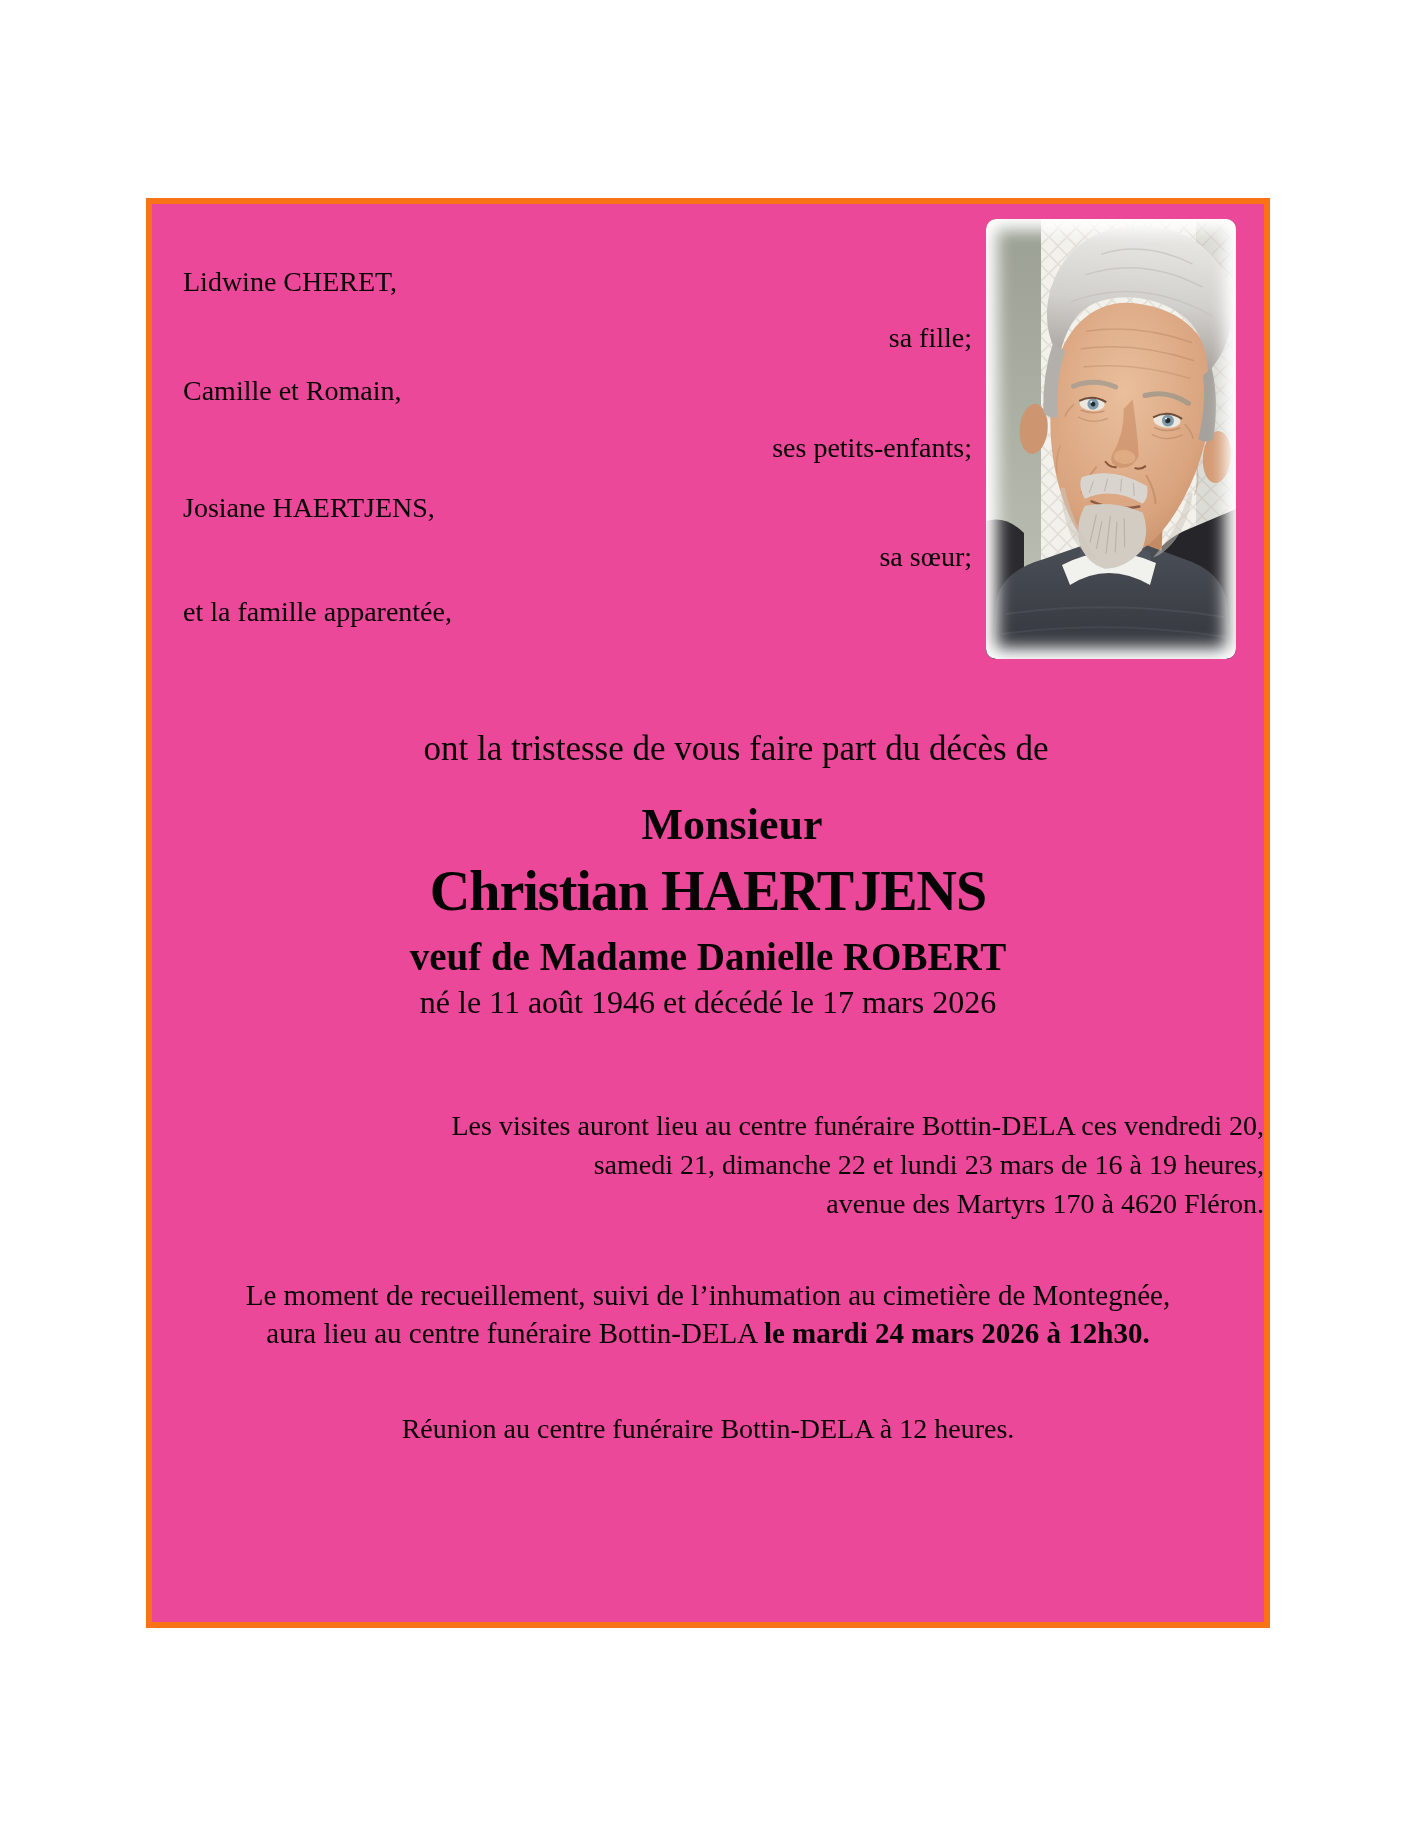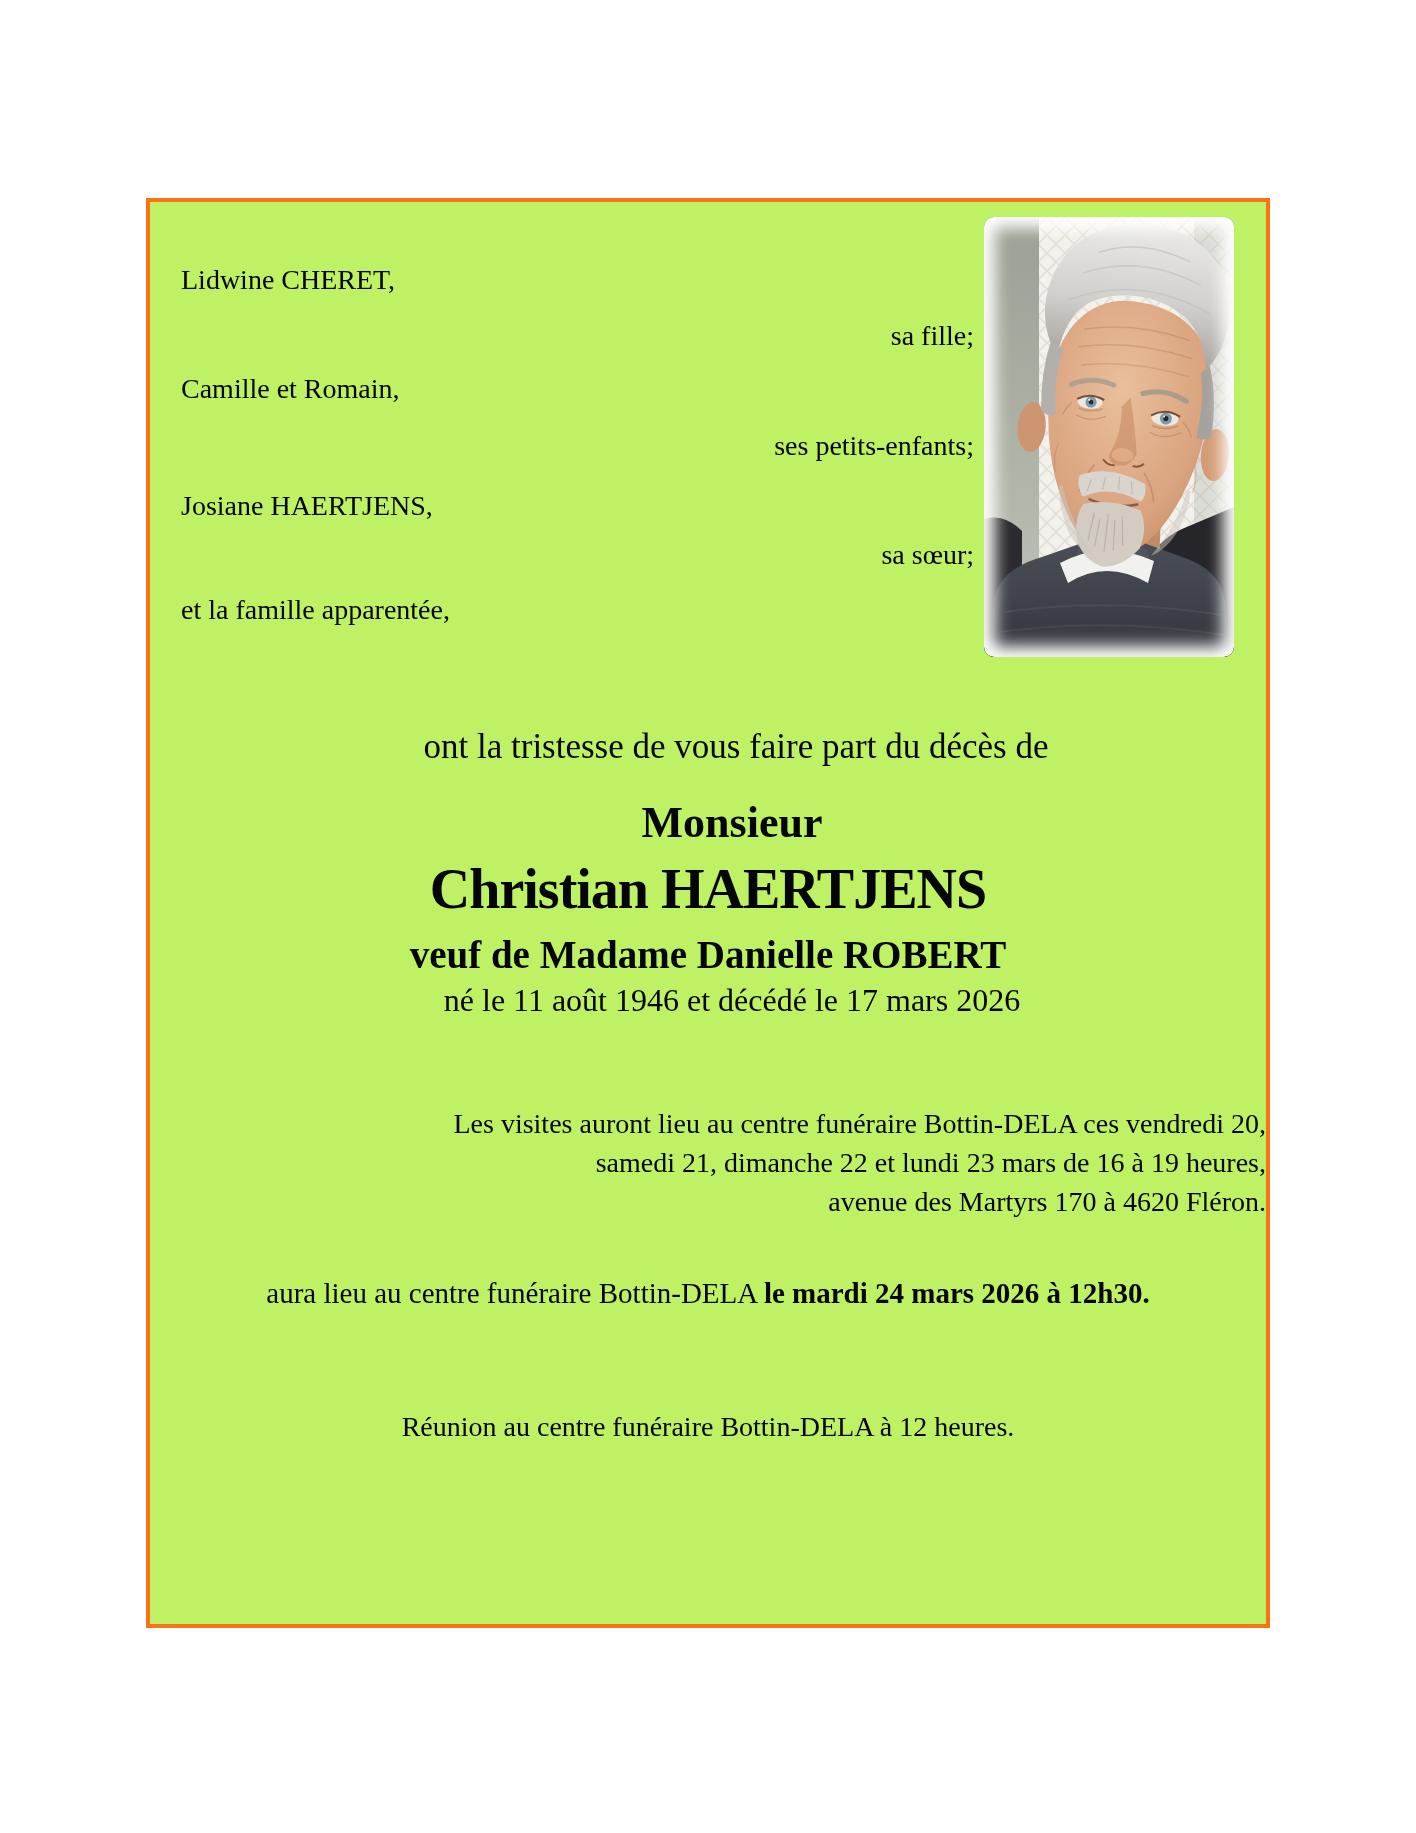--- a/index.html
+++ b/index.html
@@ -3,21 +3,21 @@
 <meta charset="utf-8">
 <style>
   html,body{margin:0;padding:0;}
   body{
     width:1416px;height:1833px;position:relative;background:#ffffff;
     font-family:"Liberation Serif","DejaVu Serif",serif;color:#050505;
     overflow:hidden;
   }
   .sheet{
     position:absolute;left:146px;top:198px;width:1124px;height:1430px;
-    border:4px solid #f97316;box-sizing:border-box;background:#bef264;
+    border:6px solid #f97316;box-sizing:border-box;background:#ec4899;
   }
   
   .name-line{position:absolute;left:31px;font-size:28px;white-space:nowrap;}
   .relation-line{position:absolute;right:292px;font-size:28px;white-space:nowrap;text-align:right;}
   .t-lidwine{top:62px;} .t-fille{top:118px;} .t-camille{top:171px;}
   .t-petits{top:228px;} .t-josiane{top:288px;} .t-soeur{top:337px;} .t-famille{top:392px;}
 
   
   .photo{
     position:absolute;left:834px;top:15px;width:250px;height:440px;
@@ -28,21 +28,21 @@
     position:absolute;inset:0;border-radius:10px;pointer-events:none;
     box-shadow:inset 0 0 16px 11px #ffffff;
   }
 
   
   .center-line{position:absolute;left:0;width:100%;text-align:center;white-space:nowrap;}
   .announce{top:525px;font-size:35px;padding-left:28px;}
   .civ-title{top:595px;font-size:44px;font-weight:bold;margin-left:24px;}
   .deceased-name{top:655px;font-size:56px;font-weight:bold;letter-spacing:-1px;}
   .spouse{top:730px;font-size:39px;font-weight:bold;}
-  .dates{top:780px;font-size:32px;padding-left:24px;}
+  .dates{top:780px;font-size:32px;}
   .visits{top:902px;font-size:28px;line-height:39px;white-space:normal;text-align:right;}
   .ceremony{top:1072px;font-size:29px;line-height:38px;white-space:normal;}
   .reunion{top:1209px;font-size:28px;}
   .notice{top:1323px;font-size:27px;}
   .notice span{text-decoration:underline;text-underline-offset:4px;}
   .bold{font-weight:bold;}
 </style>
 </head>
 <body>
 
@@ -172,20 +172,21 @@
   <div class="center-line spouse">veuf de Madame Danielle ROBERT</div>
   <div class="center-line dates">né le 11 août 1946 et décédé le 17 mars 2026</div>
 
   <div class="center-line visits">
     <div>Les visites auront lieu au centre funéraire Bottin-DELA ces vendredi 20,</div>
     <div>samedi 21, dimanche 22 et lundi 23 mars de 16 à 19 heures,</div>
     <div>avenue des Martyrs 170 à 4620 Fléron.</div>
   </div>
 
   <div class="center-line ceremony">
+    <div>Le moment de recueillement, suivi de l’inhumation au cimetière de Montegnée,</div>
     <div>
       <span>aura lieu au centre funéraire Bottin-DELA </span><span class="bold">le mardi 24 mars 2026 à 12h30.</span>
     </div>
   </div>
 
   <div class="center-line reunion">Réunion au centre funéraire Bottin-DELA à 12 heures.</div>
 
 
 </div>
 

